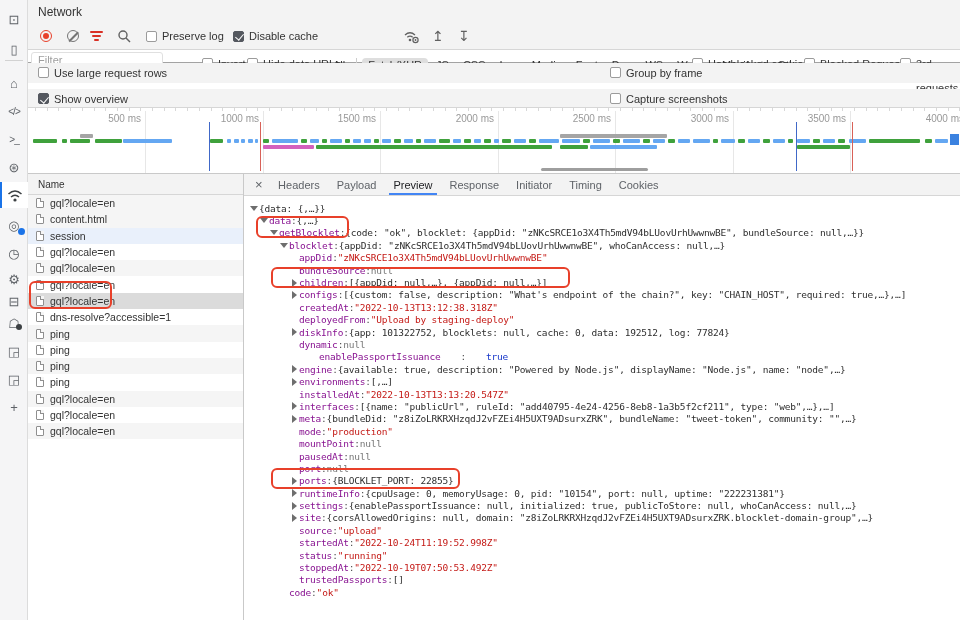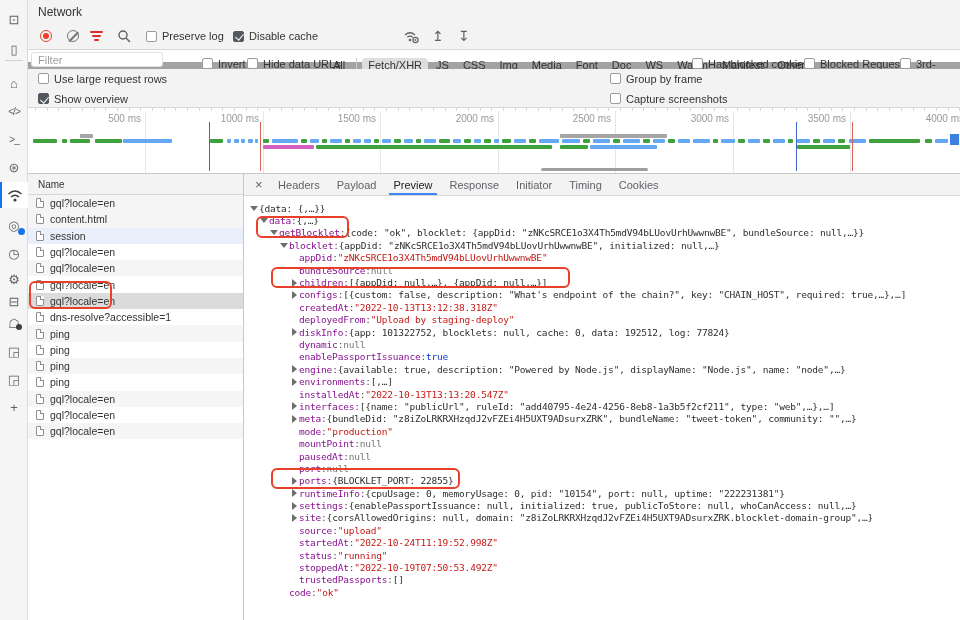--- a/index.html
+++ b/index.html
@@ -55,21 +55,21 @@
     border:1px solid #e0e0e0; border-radius:3px; background:#fff; font-size:11px;
     padding:0 6px; color:#333; font-family:"Liberation Sans",sans-serif; }
   .filter-input::placeholder { color:#9e9e9e; }
   .ftype { padding:1px 6px; border-radius:4px; color:#333; }
   .ftype.sel { background:#dedede; }
   .fdivider { width:1px; height:13px; background:#ccc; margin:0 3px; }
 
   
   .optrow { position:absolute; left:0; width:100%; height:20px; background:#f3f3f3;
     font-size:11px; color:#333; }
-  .optrow.r1 { top:69px; } .optrow.r2 { top:89px; border-bottom:1px solid #d6d6d6; height:19px; }
+  .optrow.r1 { top:63px; } .optrow.r2 { top:89px; border-bottom:1px solid #d6d6d6; height:19px; }
   .opt { position:absolute; top:0; height:19px; display:flex; align-items:center; }
 
   
   .overview { position:absolute; left:-28px; top:108px; width:960px; height:66px; background:#fff;
     border-bottom:1px solid #c9c9c9; overflow:hidden; }
   .ov-minor { position:absolute; left:0; top:0; width:100%; height:3px;
     background:repeating-linear-gradient(90deg,#d8d8d8 0 1px,transparent 1px 11.7px); }
   .ov-grid { position:absolute; top:3px; bottom:0; width:1px; background:#e7e7e7; }
   .ov-label { position:absolute; top:5px; font-size:10px; color:#999; transform:translateX(-100%); padding-right:4px; white-space:nowrap; }
   .ov-seg { position:absolute; height:3.5px; border-radius:1px; }
@@ -450,21 +450,21 @@
             <div class="trow" style="padding-left: 25px;">
               <span class="arrow v"></span>
               <span class="tk">getBlocklet</span>
               <span class="tsep">: </span>
               <span class="tv-prev">{code: "ok", blocklet: {appDid: "zNKcSRCE1o3X4Th5mdV94bLUovUrhUwwnwBE", bundleSource: null,…}}</span>
             </div>
             <div class="trow" style="padding-left: 35px;">
               <span class="arrow v"></span>
               <span class="tk">blocklet</span>
               <span class="tsep">: </span>
-              <span class="tv-prev">{appDid: "zNKcSRCE1o3X4Th5mdV94bLUovUrhUwwnwBE", initialized: null,…}</span>
+              <span class="tv-prev">{appDid: "zNKcSRCE1o3X4Th5mdV94bLUovUrhUwwnwBE", whoCanAccess: null,…}</span>
             </div>
             <div class="trow" style="padding-left: 45px;">
               <span class="arrow"></span>
               <span class="tk">appDid</span>
               <span class="tsep">: </span>
               <span class="tv-str">"zNKcSRCE1o3X4Th5mdV94bLUovUrhUwwnwBE"</span>
             </div>
             <div class="trow" style="padding-left: 45px;">
               <span class="arrow"></span>
               <span class="tk">bundleSource</span>
@@ -500,21 +500,21 @@
               <span class="tk">diskInfo</span>
               <span class="tsep">: </span>
               <span class="tv-prev">{app: 101322752, blocklets: null, cache: 0, data: 192512, log: 77824}</span>
             </div>
             <div class="trow" style="padding-left: 45px;">
               <span class="arrow"></span>
               <span class="tk">dynamic</span>
               <span class="tsep">: </span>
               <span class="tv-null">null</span>
             </div>
-            <div class="trow" style="padding-left: 45px;">
+            <div class="trow" style="padding-left: 45px; gap: 20px;">
               <span class="arrow"></span>
               <span class="tk">enablePassportIssuance</span>
               <span class="tsep">: </span>
               <span class="tv-bool">true</span>
             </div>
             <div class="trow" style="padding-left: 45px;">
               <span class="arrow r"></span>
               <span class="tk">engine</span>
               <span class="tsep">: </span>
               <span class="tv-prev">{available: true, description: "Powered by Node.js", displayName: "Node.js", name: "node",…}</span>

